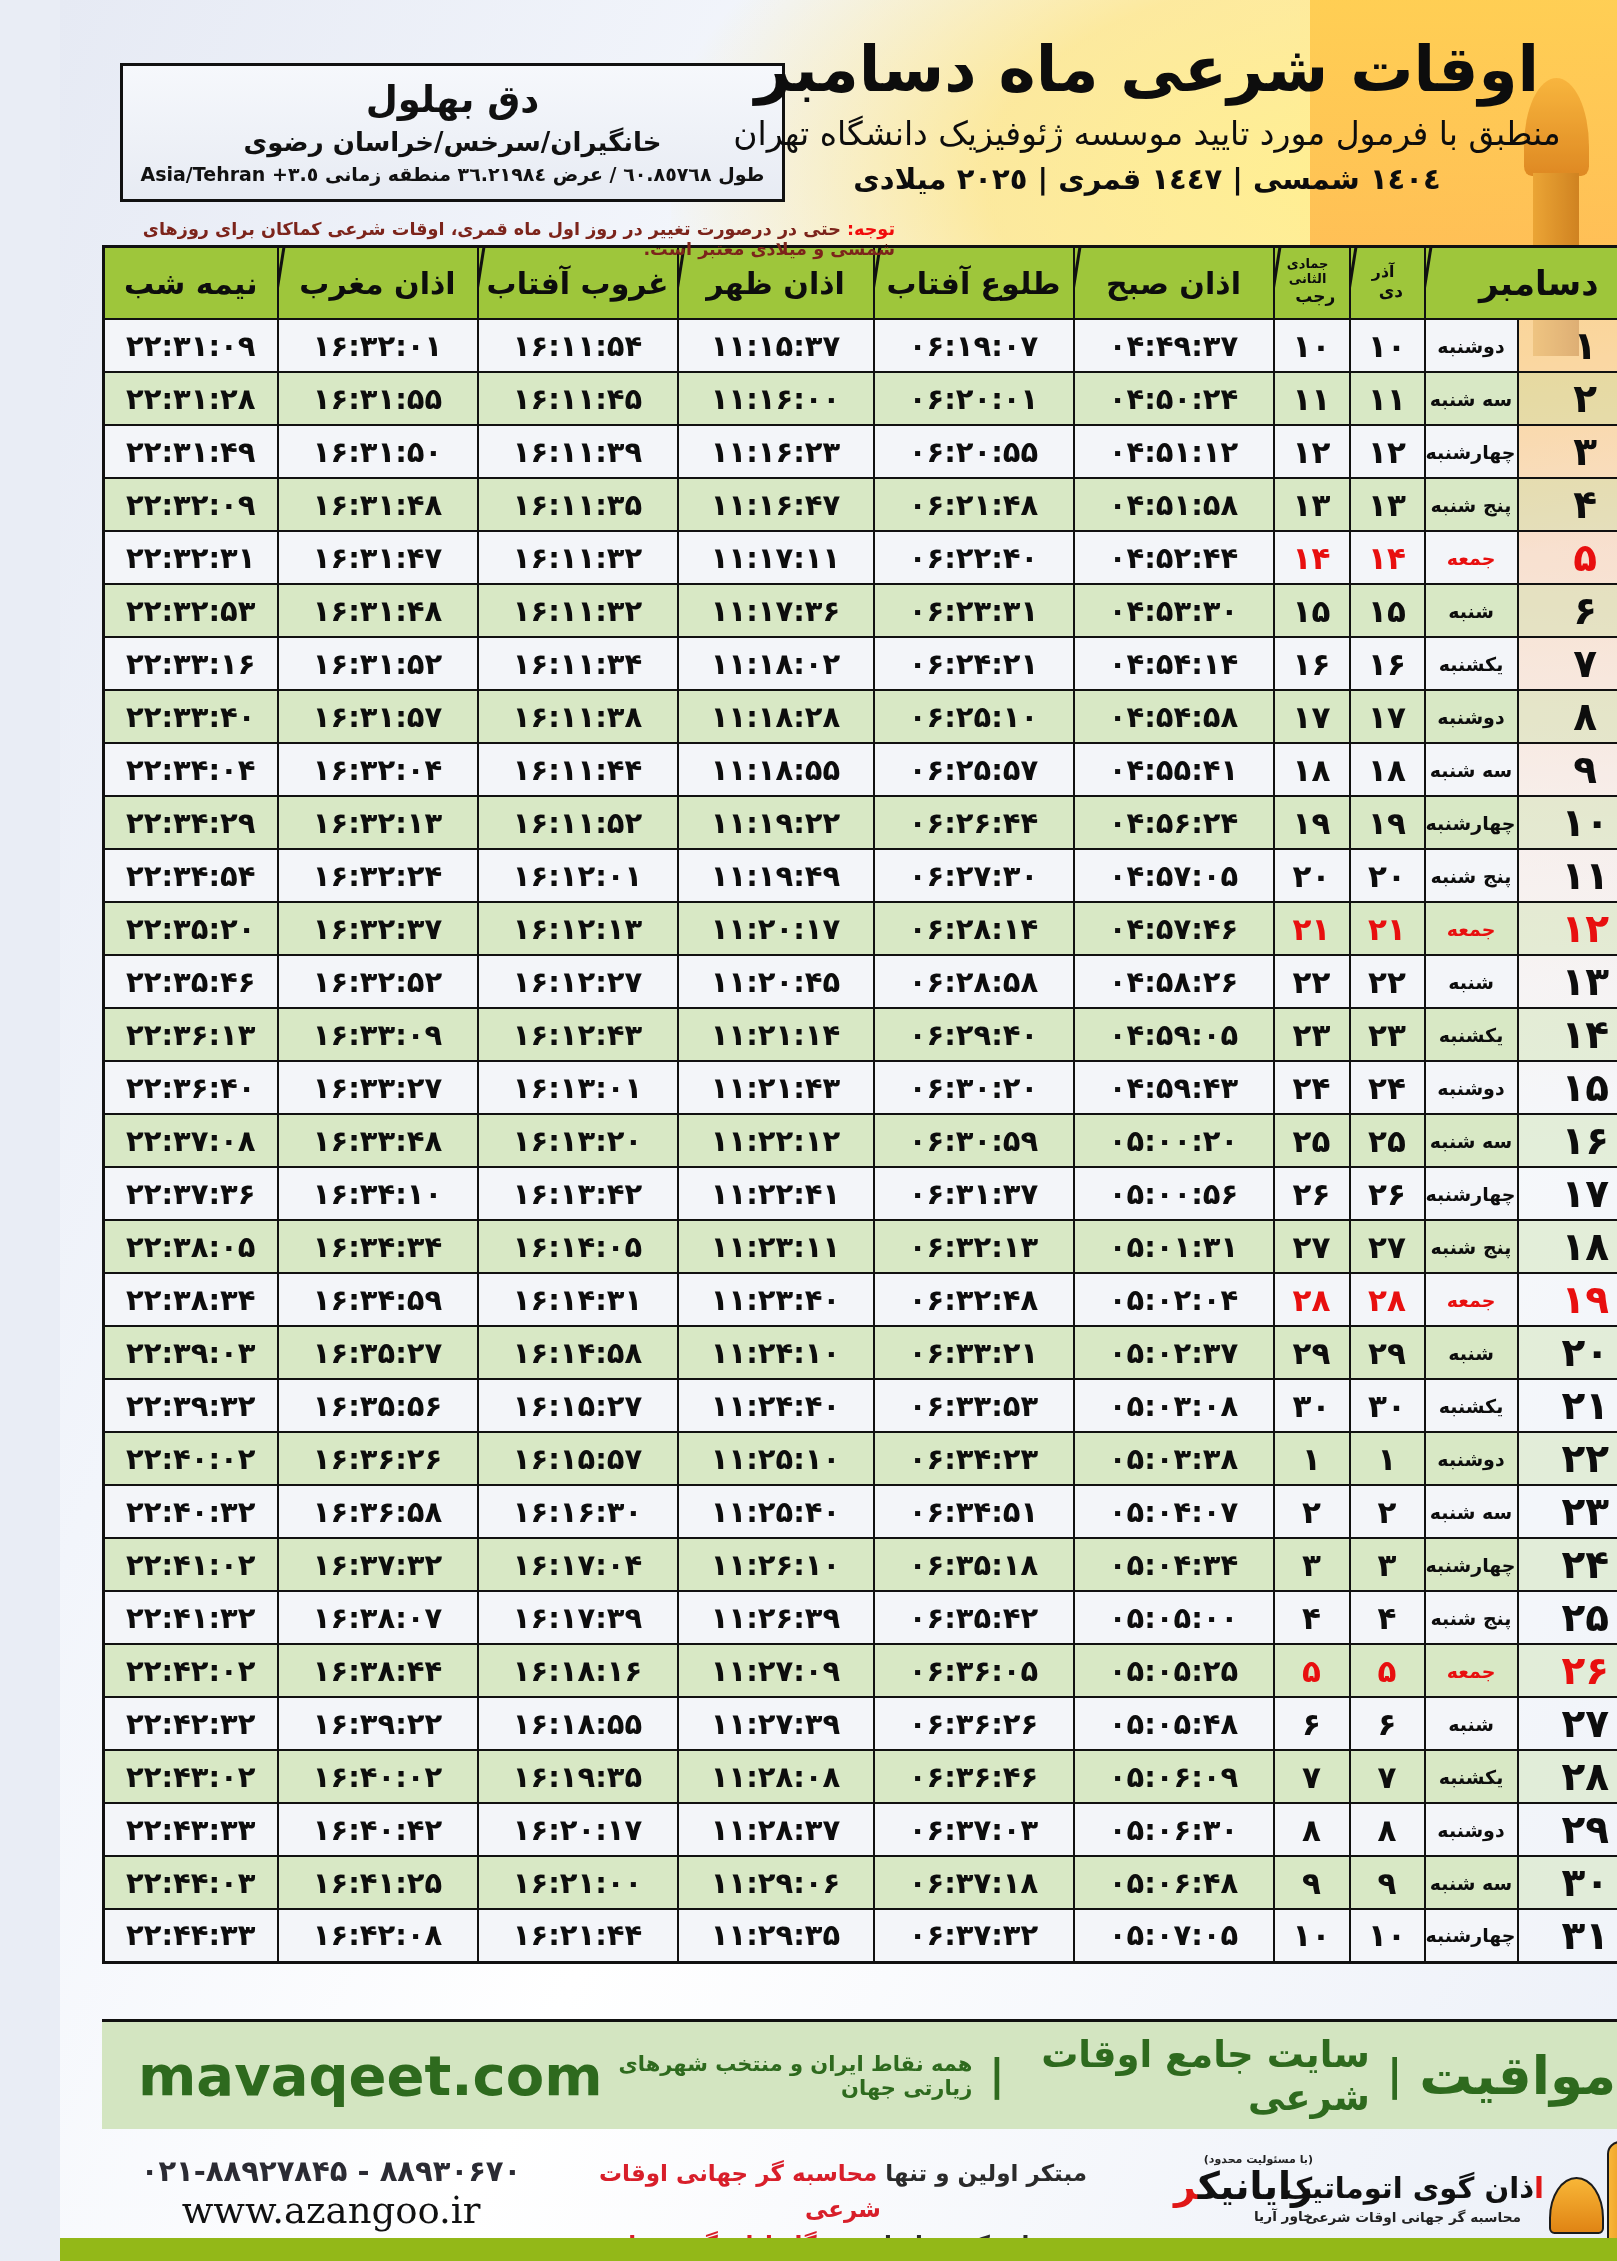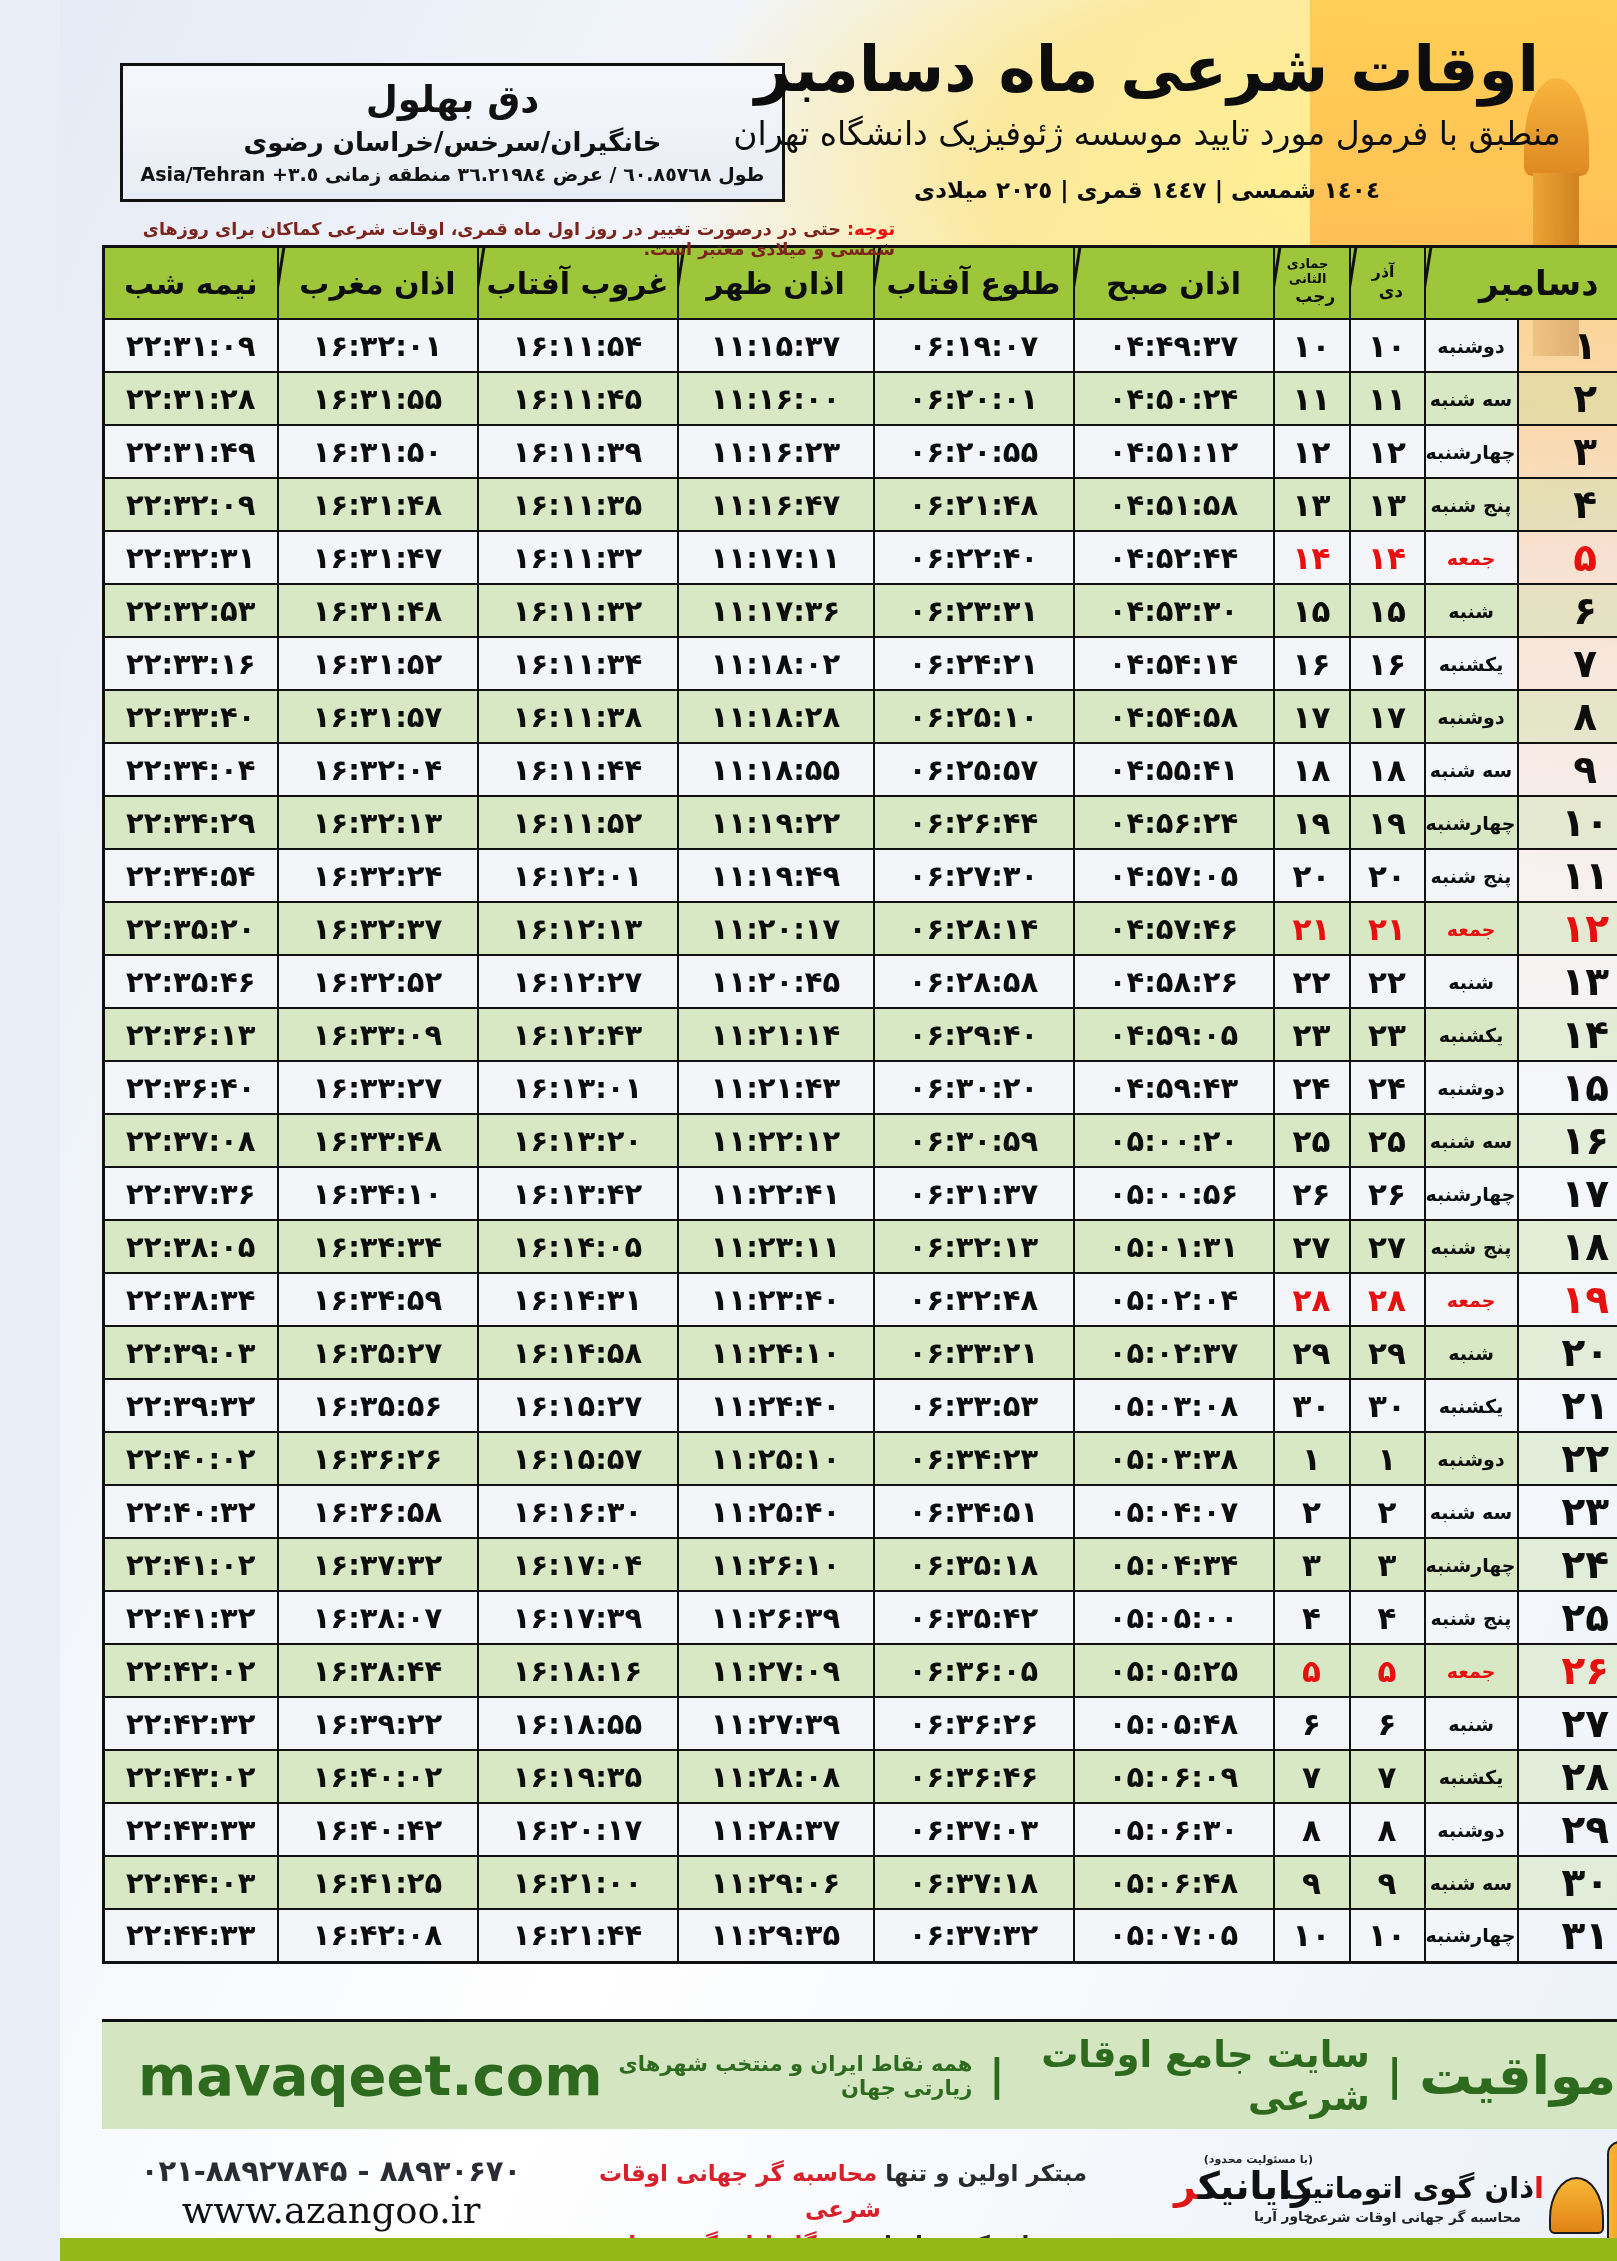--- a/index.html
+++ b/index.html
@@ -20,21 +20,21 @@
   .loc-box{position:absolute;left:60px;top:63px;width:659px;height:133px;z-index:2;
     border:3.3px solid #111;background:linear-gradient(180deg,#f6f8fc,#e7ebf3);
     display:flex;flex-direction:column;justify-content:center;align-items:center;gap:6.5px;text-align:center;}
   .loc-name{font-size:37px;font-weight:700;color:#111;line-height:1.1;}
   .loc-region{font-size:26px;font-weight:700;color:#111;}
   .loc-coords{font-size:19px;font-weight:700;color:#111;}
   
   .title-block{position:absolute;right:36px;top:31px;width:868px;z-index:2;text-align:center;color:#0d0d0d;}
   .main-title{font-size:63px;font-weight:700;margin:0;line-height:1.25;}
   .subtitle{font-size:33px;font-weight:400;margin-top:3.9px;}
-  .dateline{font-size:23px;font-weight:700;margin-top:24px;}
+  .dateline{font-size:29px;font-weight:700;margin-top:9px;}
   
   .notice{position:absolute;left:42px;top:219px;width:793px;z-index:2;font-size:17.6px;font-weight:700;
     text-align:right;color:#7c241b;}
   .notice .red{color:#f10c0c;}
   
   table.times{position:absolute;left:42px;top:245px;width:1550px;z-index:1;
     border-collapse:collapse;table-layout:fixed;background:transparent;}
   table.times, table.times th, table.times td{border:2px solid #111;}
   table.times{border-width:3.9px;}
   thead th{background:#9ec63b;height:68px;font-size:30px;font-weight:700;color:#0d0d0d;

